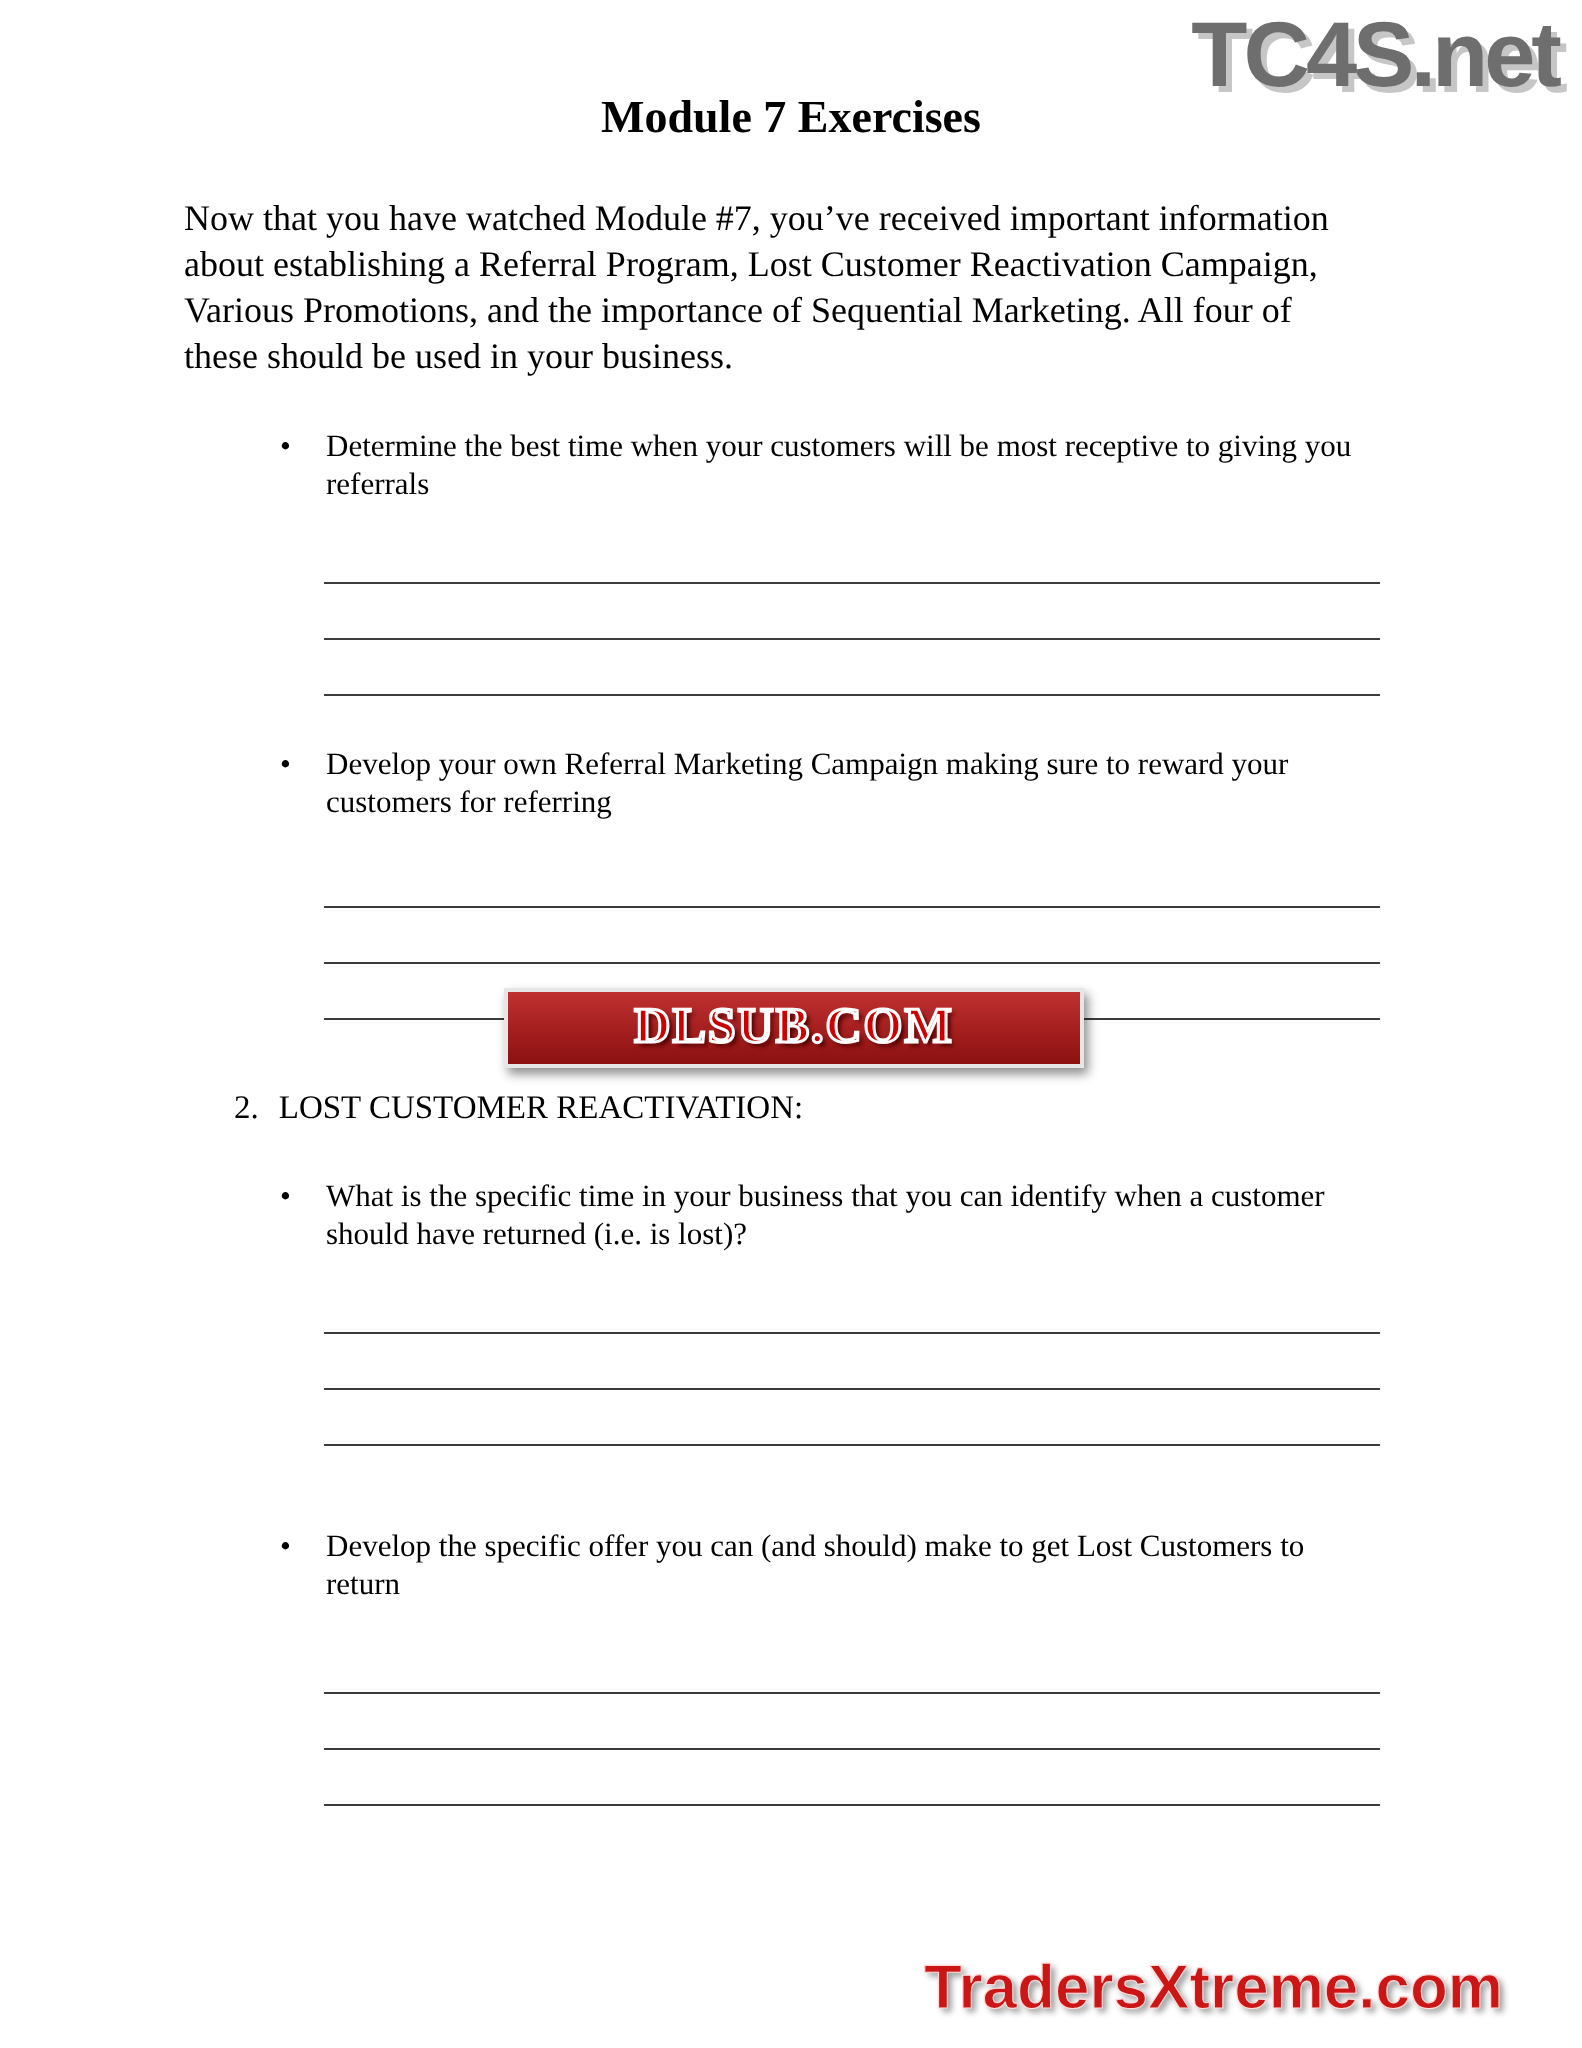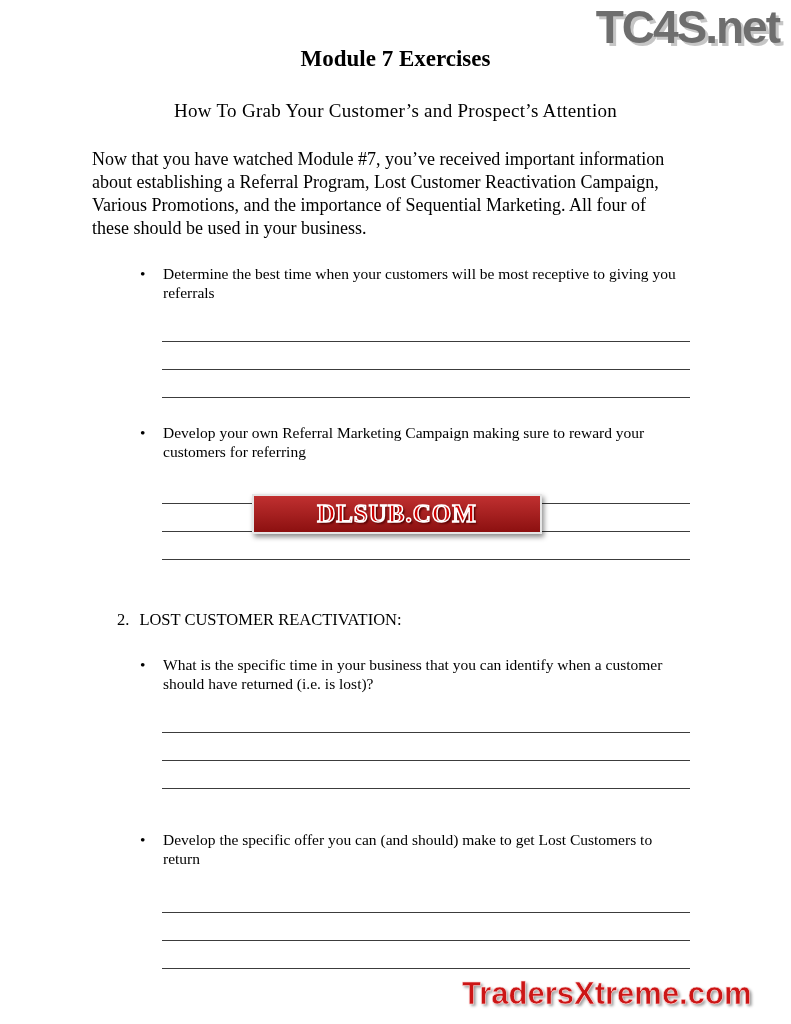--- a/index.html
+++ b/index.html
@@ -105,21 +105,20 @@
   .gap-lg { margin-top: 42px; }
 </style>
 </head>
 <body>
 
 <div class="page">
 
   <div class="wm-tc4s">TC4S.net</div>
 
   <h1 class="title">Module 7 Exercises</h1>
-  <h2 class="subtitle">How To Grab Your Customer’s and Prospect’s Attention</h2>
 
   <p class="intro">Now that you have watched Module #7, you’ve received important information about establishing a Referral Program, Lost Customer Reactivation Campaign, Various Promotions, and the importance of Sequential Marketing.  All four of these should be used in your business.</p>
 
   <div>
 
     <div class="bullet">
       <span class="marker">•</span>
       <span class="btext">Determine the best time when your customers will be most receptive to giving you referrals</span>
     </div>
     <div class="lines">
@@ -133,21 +132,21 @@
       <span class="btext">Develop your own Referral Marketing Campaign making sure to reward your customers for referring</span>
     </div>
     <div class="lines" style="margin-top:14px;">
       <div class="answer-line"></div>
       <div class="answer-line"></div>
       <div class="answer-line"></div>
     </div>
   </div>
 
   <div>
-    <div class="section-heading" style="margin-top:50px;">
+    <div class="section-heading" style="margin-top:34px;">
       <span class="num">2.</span><span>LOST CUSTOMER REACTIVATION:</span>
     </div>
 
     <div class="bullet">
       <span class="marker">•</span>
       <span class="btext">What is the specific time in your business that you can identify when a customer should have returned (i.e. is lost)?</span>
     </div>
     <div class="lines">
       <div class="answer-line"></div>
       <div class="answer-line"></div>

